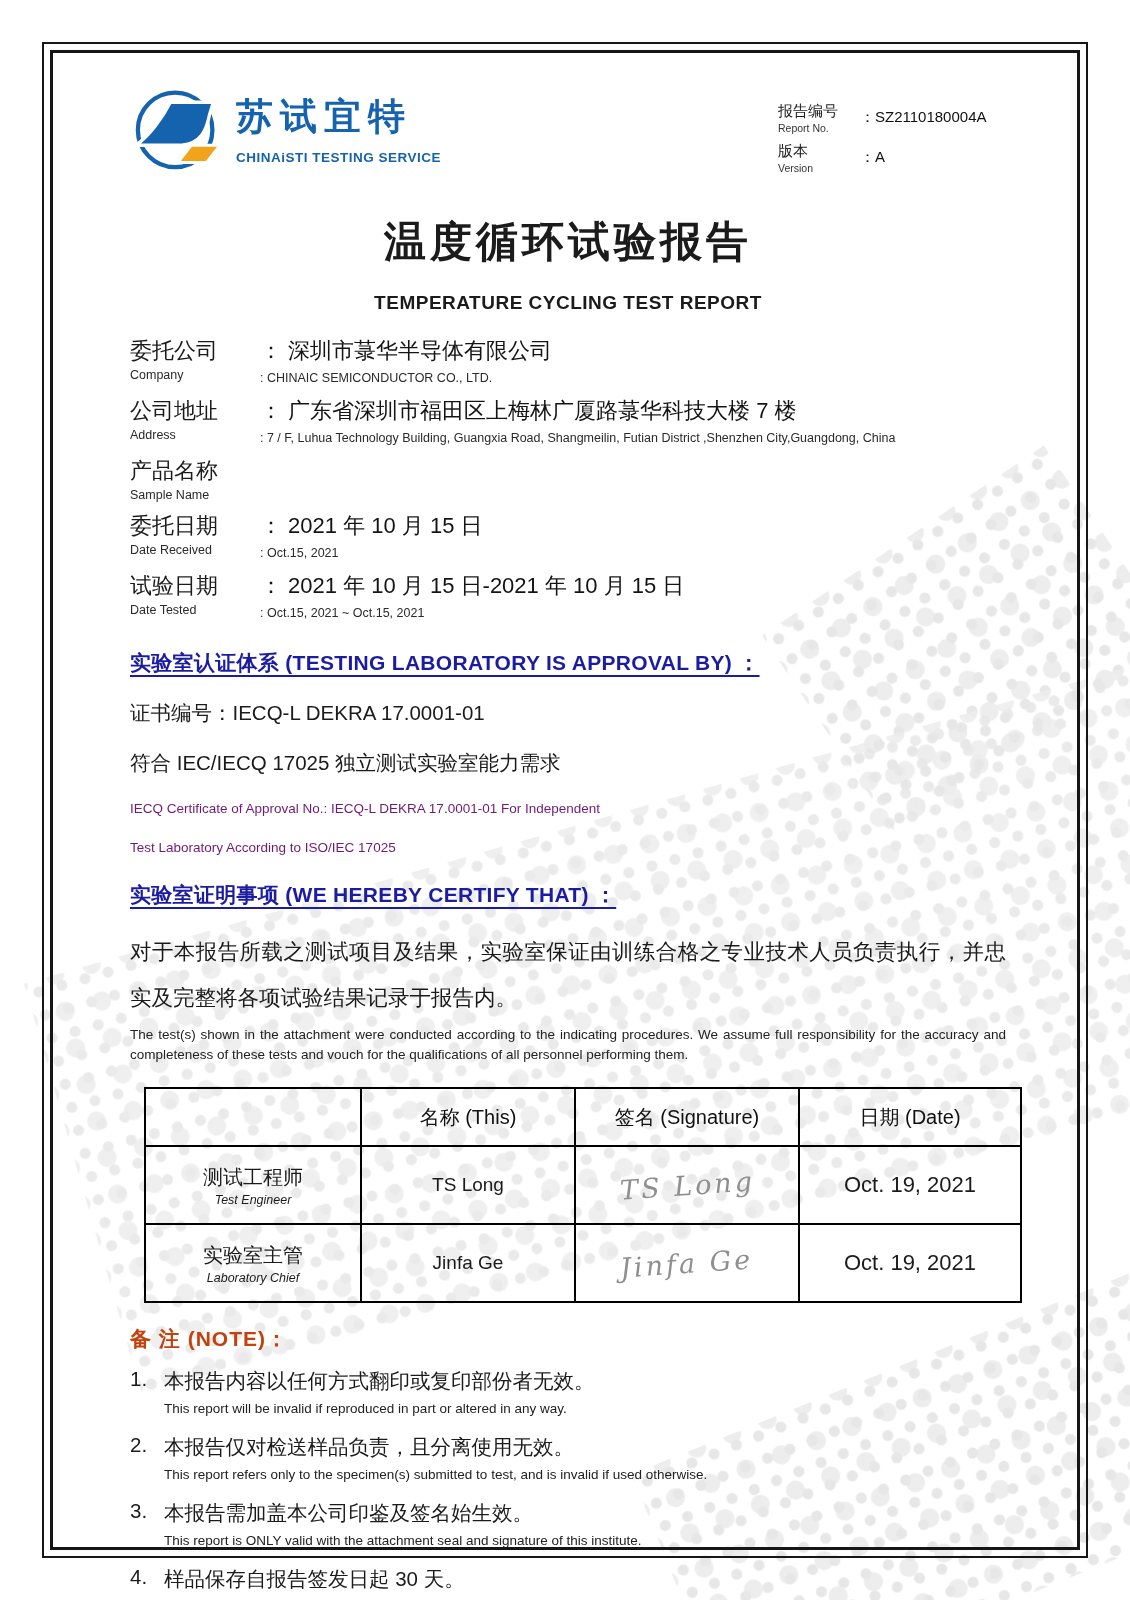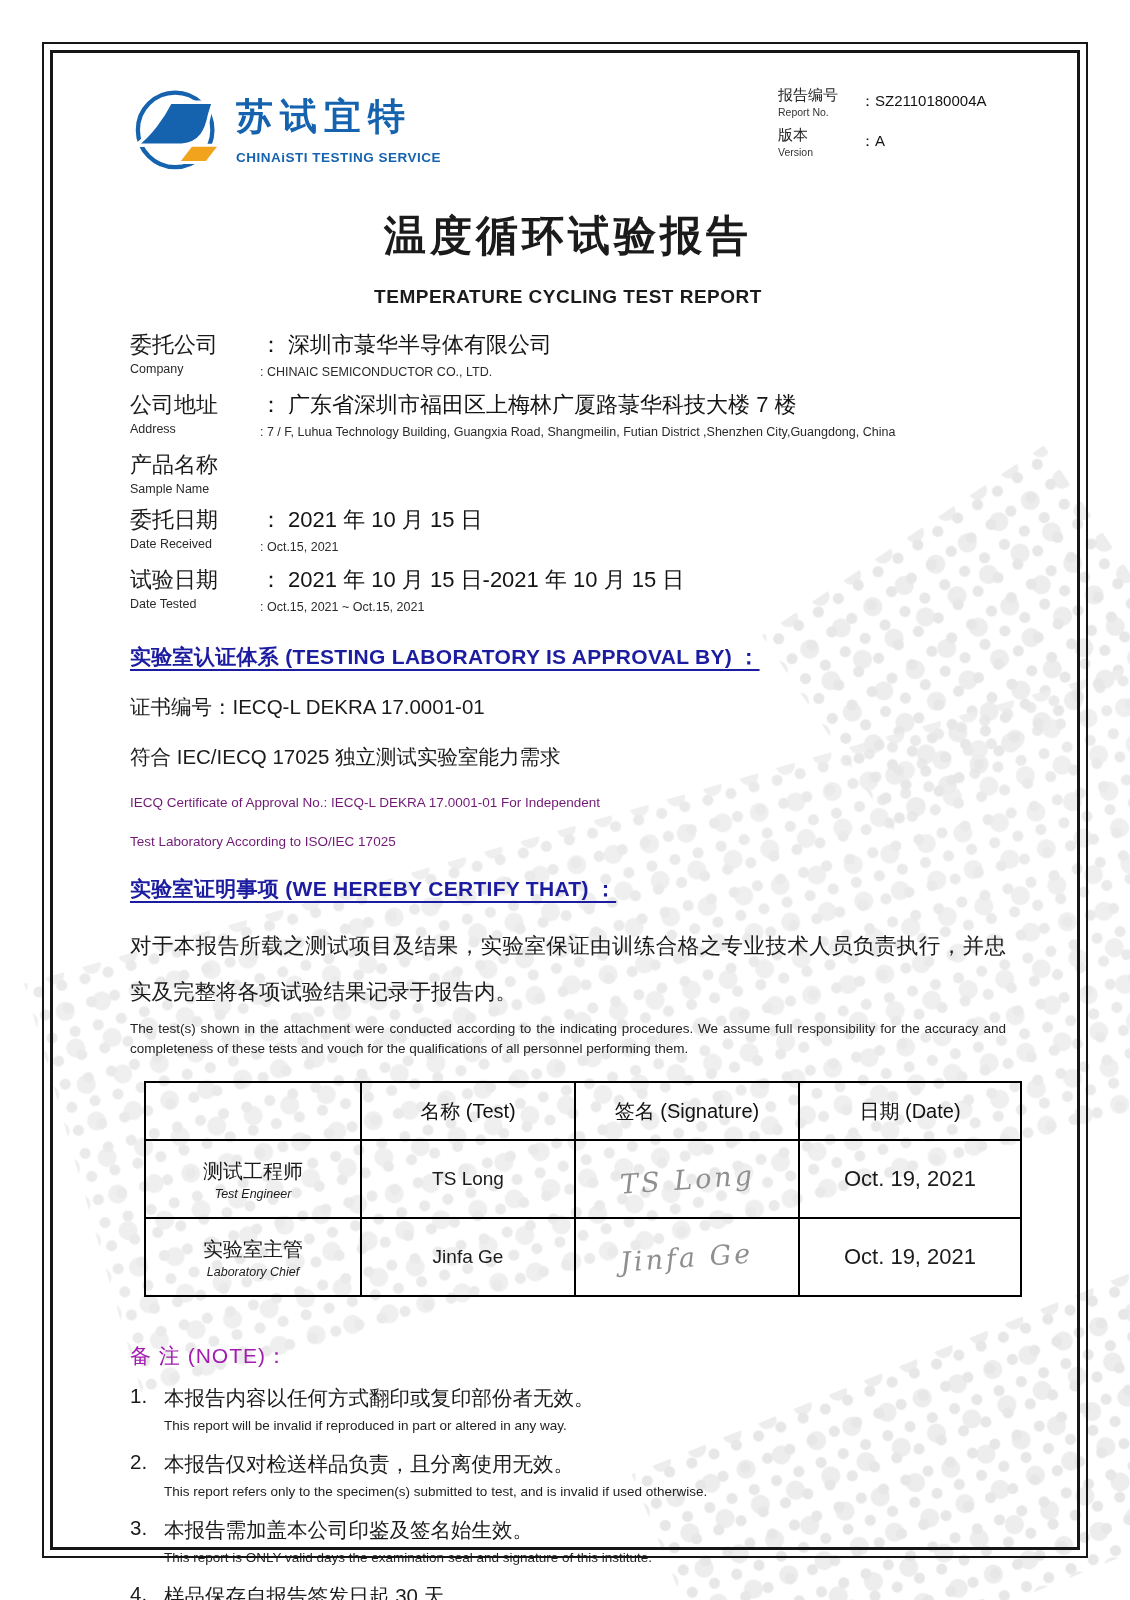--- a/index.html
+++ b/index.html
@@ -28,21 +28,21 @@
   .halftone.band-b{left:60px;top:810px;width:1200px;height:430px;transform:rotate(-16deg);opacity:.85;}
   .halftone.band-c{left:660px;top:1360px;width:560px;height:260px;transform:rotate(-22deg);}
 
   .content{position:absolute;left:130px;top:86px;width:876px;z-index:2;}
 
   
   .header{display:flex;justify-content:space-between;align-items:flex-start;}
   .logo{display:flex;align-items:center;gap:10px;}
   .logo-txt .zh{font-size:37px;font-weight:bold;color:#1563ae;letter-spacing:7px;line-height:1.1;}
   .logo-txt .en{font-size:13.5px;font-weight:bold;color:#1563ae;letter-spacing:.5px;margin-top:12px;}
-  .meta{width:228px;margin-top:0;}
+  .meta{width:228px;margin-top:16px;}
   .meta-row{display:flex;margin-bottom:8px;}
   .meta-labels{width:82px;}
   .meta-zh{font-size:15px;color:#222;}
   .meta-en{font-size:10.5px;color:#333;margin-top:1px;}
   .meta-val{font-size:15px;color:#111;padding-top:6px;}
 
   
   .title-zh{text-align:center;font-size:42px;font-weight:bold;letter-spacing:4px;margin-top:32px;}
   .title-en{text-align:center;font-size:19px;font-weight:bold;letter-spacing:.5px;margin-top:22px;}
 
@@ -77,21 +77,21 @@
   .cell-name{font-size:19px;}
   .cell-date{font-size:22px;border-radius:27px;}
   .sig{
     display:inline-block;
     font-family:"DejaVu Serif","Liberation Serif",serif;
     font-style:italic;color:#8f8f8f;font-size:27px;
     letter-spacing:3px;transform:rotate(-4deg);
   }
 
   
-  .note-heading{color:#a21caf;font-size:21px;font-weight:normal;margin-top:45px;letter-spacing:1px;}
+  .note-heading{color:#c2410c;font-size:21px;font-weight:bold;margin-top:22px;letter-spacing:1px;}
   .note-item{margin-top:14px;}
   .note-zh{display:flex;font-size:20.5px;}
   .note-num{width:34px;flex:none;}
   .note-en{font-size:13.5px;color:#222;margin:5px 0 0 34px;line-height:1.4;}
 </style>
 </head>
 <body>
 
 <div class="halftone band-a"></div>
 <div class="halftone band-b"></div>
@@ -199,21 +199,21 @@
   <div class="cert-en">Test Laboratory According to ISO/IEC 17025</div>
 
   <div class="sec-heading">实验室证明事项 (WE HEREBY CERTIFY THAT) ：</div>
   <div class="certify-zh">对于本报告所载之测试项目及结果，实验室保证由训练合格之专业技术人员负责执行，并忠实及完整将各项试验结果记录于报告内。</div>
   <div class="certify-en">The test(s) shown in the attachment were conducted according to the indicating procedures. We assume full responsibility for the accuracy and completeness of these tests and vouch for the qualifications of all personnel performing them.</div>
 
   <table class="sign">
     <tbody>
         <tr class="hdr">
       <td style="width:212px"></td>
-      <td style="width:210px">名称 (Test)</td>
+      <td style="width:210px">名称 (This)</td>
       <td style="width:220px">签名 (Signature)</td>
       <td style="width:218px">日期 (Date)</td>
     </tr>
     <tr class="row">
       <td>
         <div class="role-zh">测试工程师</div>
         <div class="role-en">Test Engineer</div>
       </td>
       <td class="cell-name">TS Long</td>
       <td>
@@ -251,21 +251,21 @@
       <span>本报告仅对检送样品负责，且分离使用无效。</span>
     </div>
     <div class="note-en">This report refers only to the specimen(s) submitted to test, and is invalid if used otherwise.</div>
   </div>
 
   <div class="note-item">
     <div class="note-zh">
       <span class="note-num">3.</span>
       <span>本报告需加盖本公司印鉴及签名始生效。</span>
     </div>
-    <div class="note-en">This report is ONLY valid days the examination seal and signature of this institute.</div>
+    <div class="note-en">This report is ONLY valid with the attachment seal and signature of this institute.</div>
   </div>
 
   <div class="note-item">
     <div class="note-zh">
       <span class="note-num">4.</span>
       <span>样品保存自报告签发日起 30 天。</span>
     </div>
     <div class="note-en">The tested specimen(s) will only be preserved for thirty days from the date issued, if not collected by the applicant.</div>
   </div>
 

